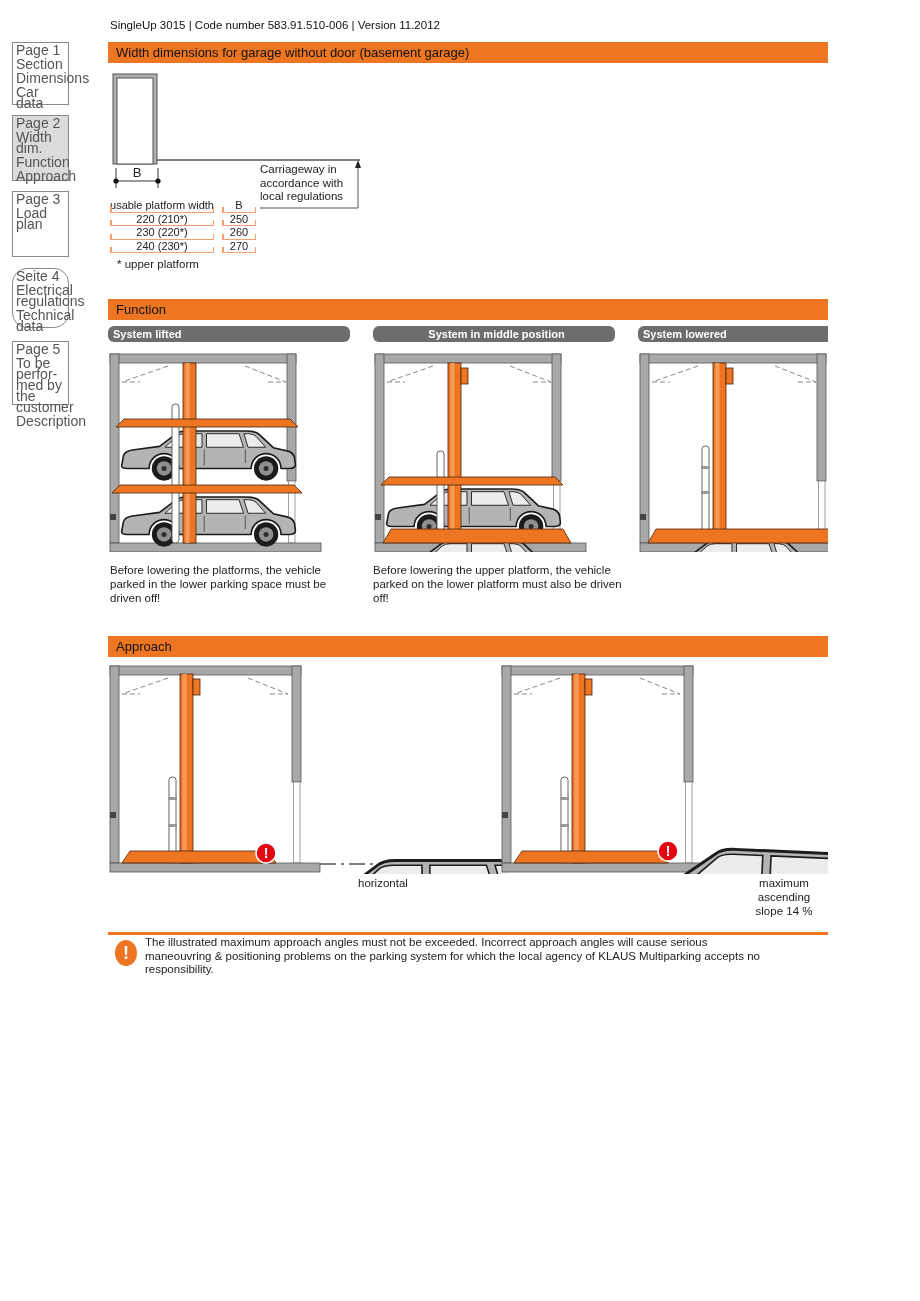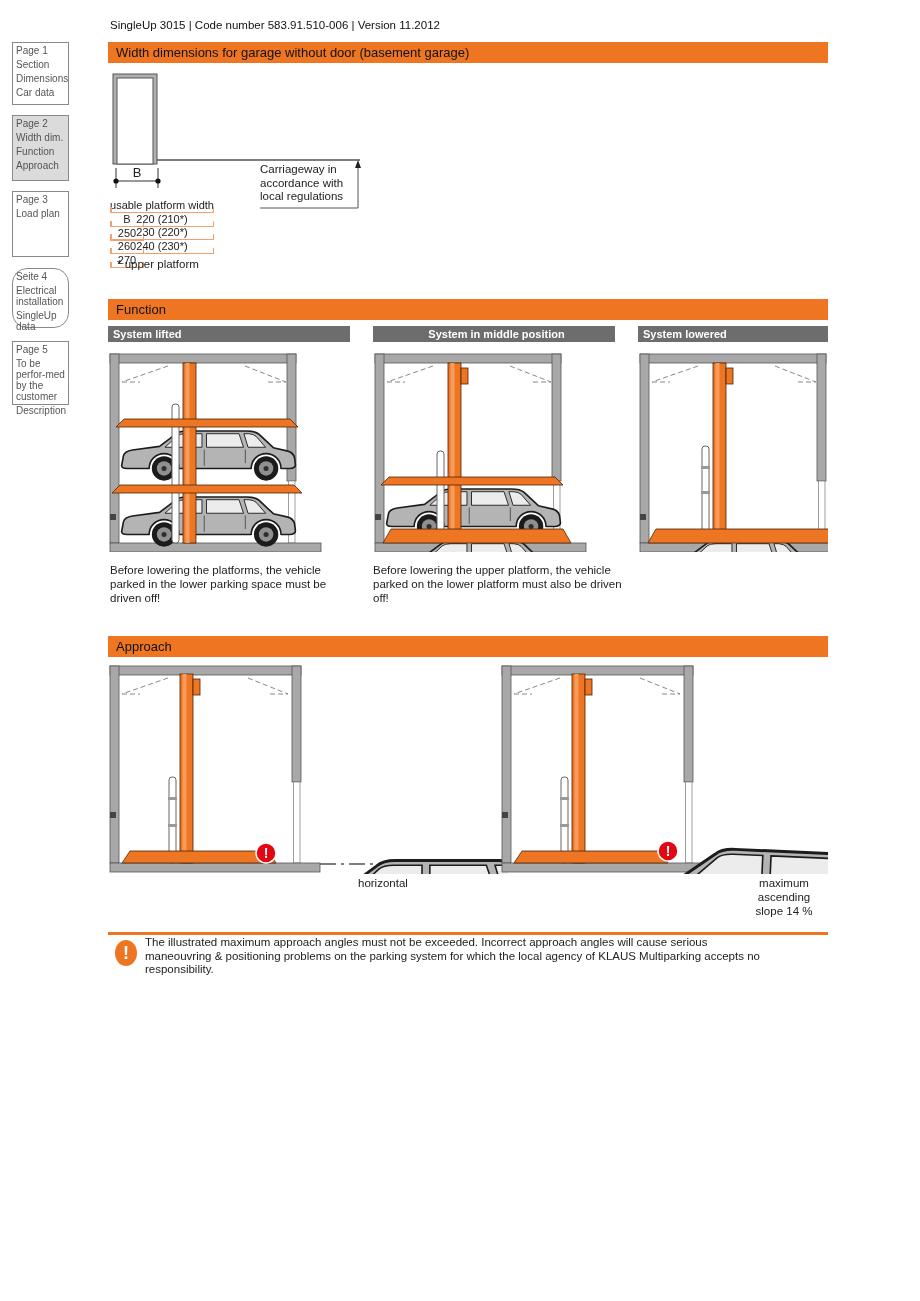--- a/index.html
+++ b/index.html
@@ -3,28 +3,28 @@
 <meta charset="utf-8">
 <style>
   html,body{margin:0;padding:0;background:#fff;}
   .page{position:relative;width:828px;height:1301px;background:#fff;
         font-family:"Liberation Sans",sans-serif;color:#1a1a1a;overflow:hidden;margin-top:12px;}
   .abs{position:absolute;}
   .hdr{font-size:11.5px;color:#111;}
   .titlebar{background:#EE7623;color:#111;font-weight:normal;font-size:13px;
             line-height:21px;height:21px;padding-left:8px;box-sizing:border-box;}
   .subbar{background:#6D6D6D;color:#fff;font-weight:bold;font-size:11px;
-          line-height:16px;height:16px;padding-left:5px;box-sizing:border-box;}
+          line-height:16px;height:16px;padding-left:5px;box-sizing:border-box;border-radius:6px;}
   .sbox{position:absolute;left:12px;width:57px;border:1px solid #8a8a8a;background:#fff;
-        box-sizing:border-box;padding:2px 3px;font-size:10px;line-height:11px;color:#555;}
+        box-sizing:border-box;padding:2px 3px;font-size:14px;line-height:11px;color:#555;}
   .sbox.active{background:#DBDBDB;}
   .sbox .t{margin-bottom:3px;color:#555;}
   .sbox .i{margin-top:3px;}
   .note{font-size:11.5px;line-height:14px;color:#222;}
-  .cellrow{display:flex;height:13.5px;margin-bottom:0px;font-size:11px;line-height:13px;color:#222;flex-direction:column;}
+  .cellrow{display:flex;height:13.5px;margin-bottom:0px;font-size:11px;line-height:13px;color:#222;}
   .bk{position:relative;text-align:center;border-bottom:1.5px solid #F2A16E;box-sizing:border-box;}
   .bk::before,.bk::after{content:'';position:absolute;bottom:0;width:1.5px;height:5px;background:#F2A16E;}
   .bk::before{left:0;}
   .bk::after{right:0;}
   .c1{width:104px;}
   .gap{width:8px;}
   .c2{width:34px;}
   .pre{white-space:pre-line;}
   .ctr{text-align:center;}
   svg text{font-family:"Liberation Sans",sans-serif;}
@@ -66,22 +66,22 @@
     <div class="i">Width dim.</div>
     <div class="i">Function</div>
     <div class="i">Approach</div>
   </div>
   <div class="sbox" style="top:179px;height:66px;">
     <div class="t">Page 3</div>
     <div class="i">Load plan</div>
   </div>
   <div class="sbox" style="top:256px;height:60px;border-radius:15px;">
     <div class="t">Seite 4</div>
-    <div class="i">Electrical installation</div>
-    <div class="i">SingleUp data</div>
+    <div class="i">Electrical regulations</div>
+    <div class="i">Technical data</div>
   </div>
   <div class="sbox" style="top:329px;height:64px;">
     <div class="t">Page 5</div>
     <div class="i">To be perfor-med by the customer</div>
     <div class="i">Description</div>
   </div>
 
   <div class="abs titlebar" style="left:108px;top:30px;width:782px;">Width dimensions for garage without door (basement garage)</div>
 
   <svg class="abs" style="left:108px;top:56px;" width="290" height="150" viewBox="0 0 290 150">

